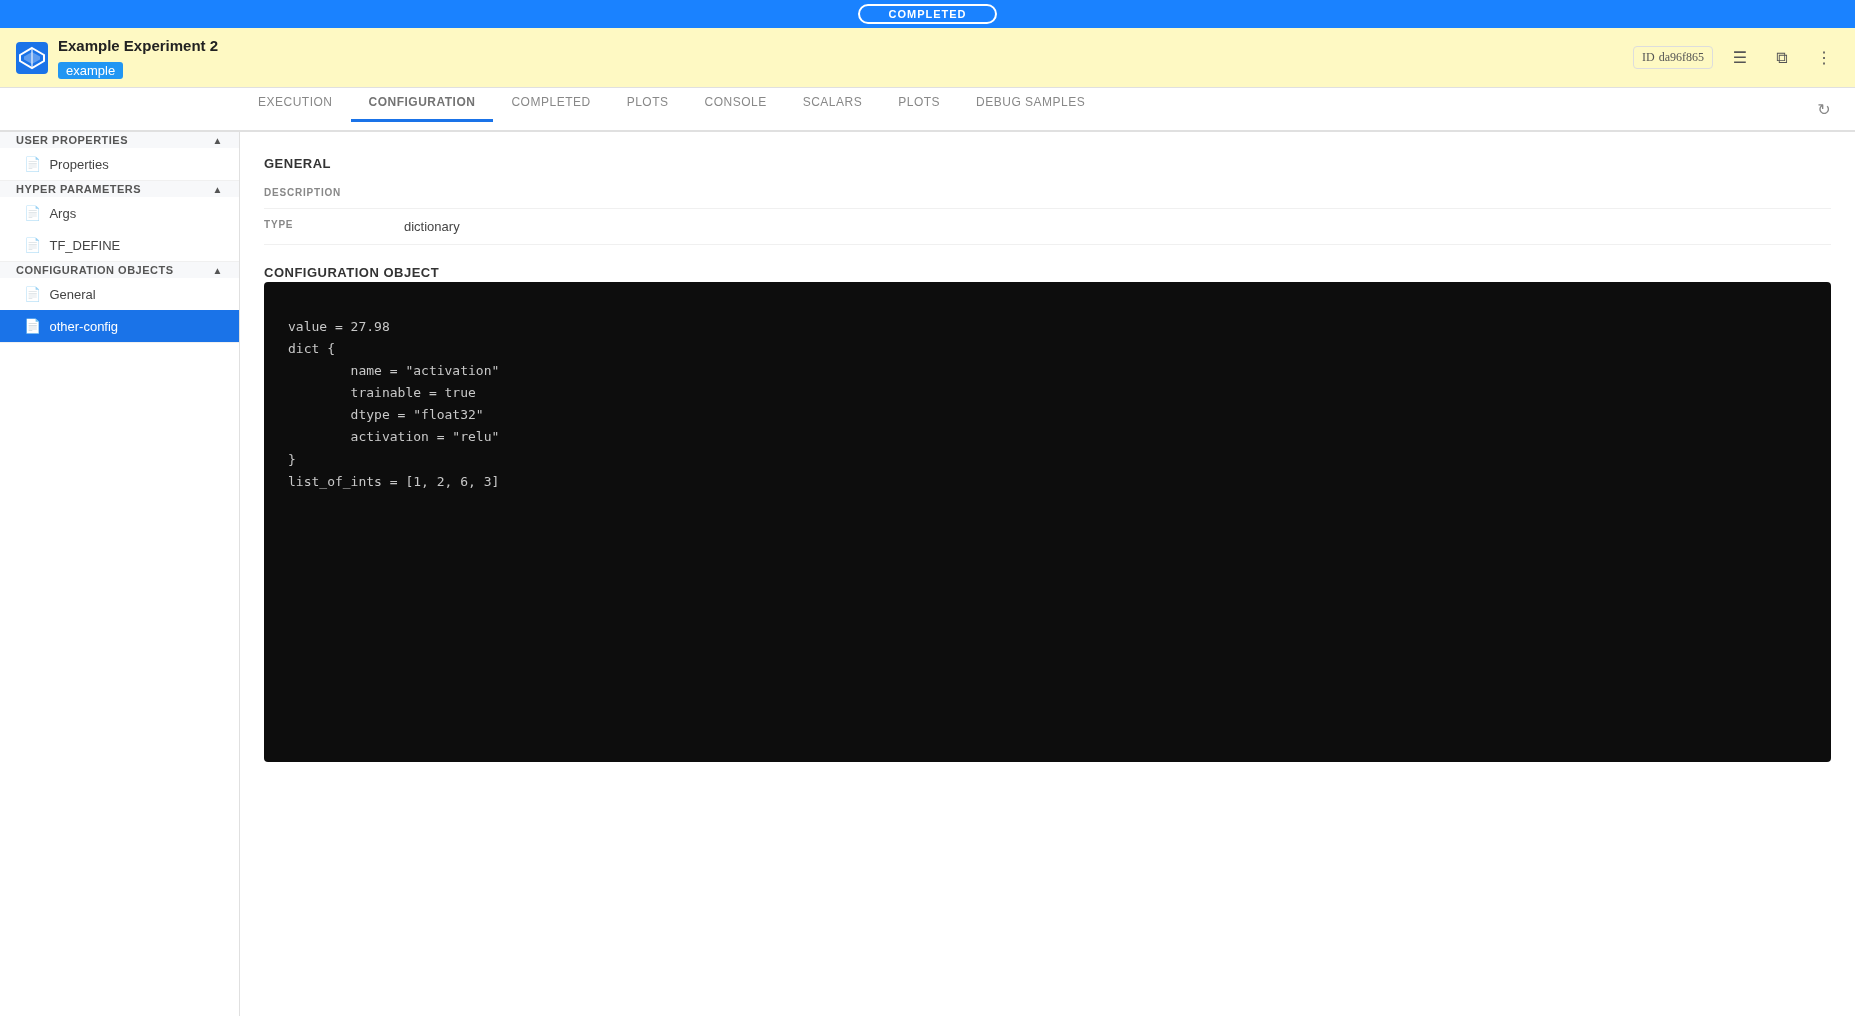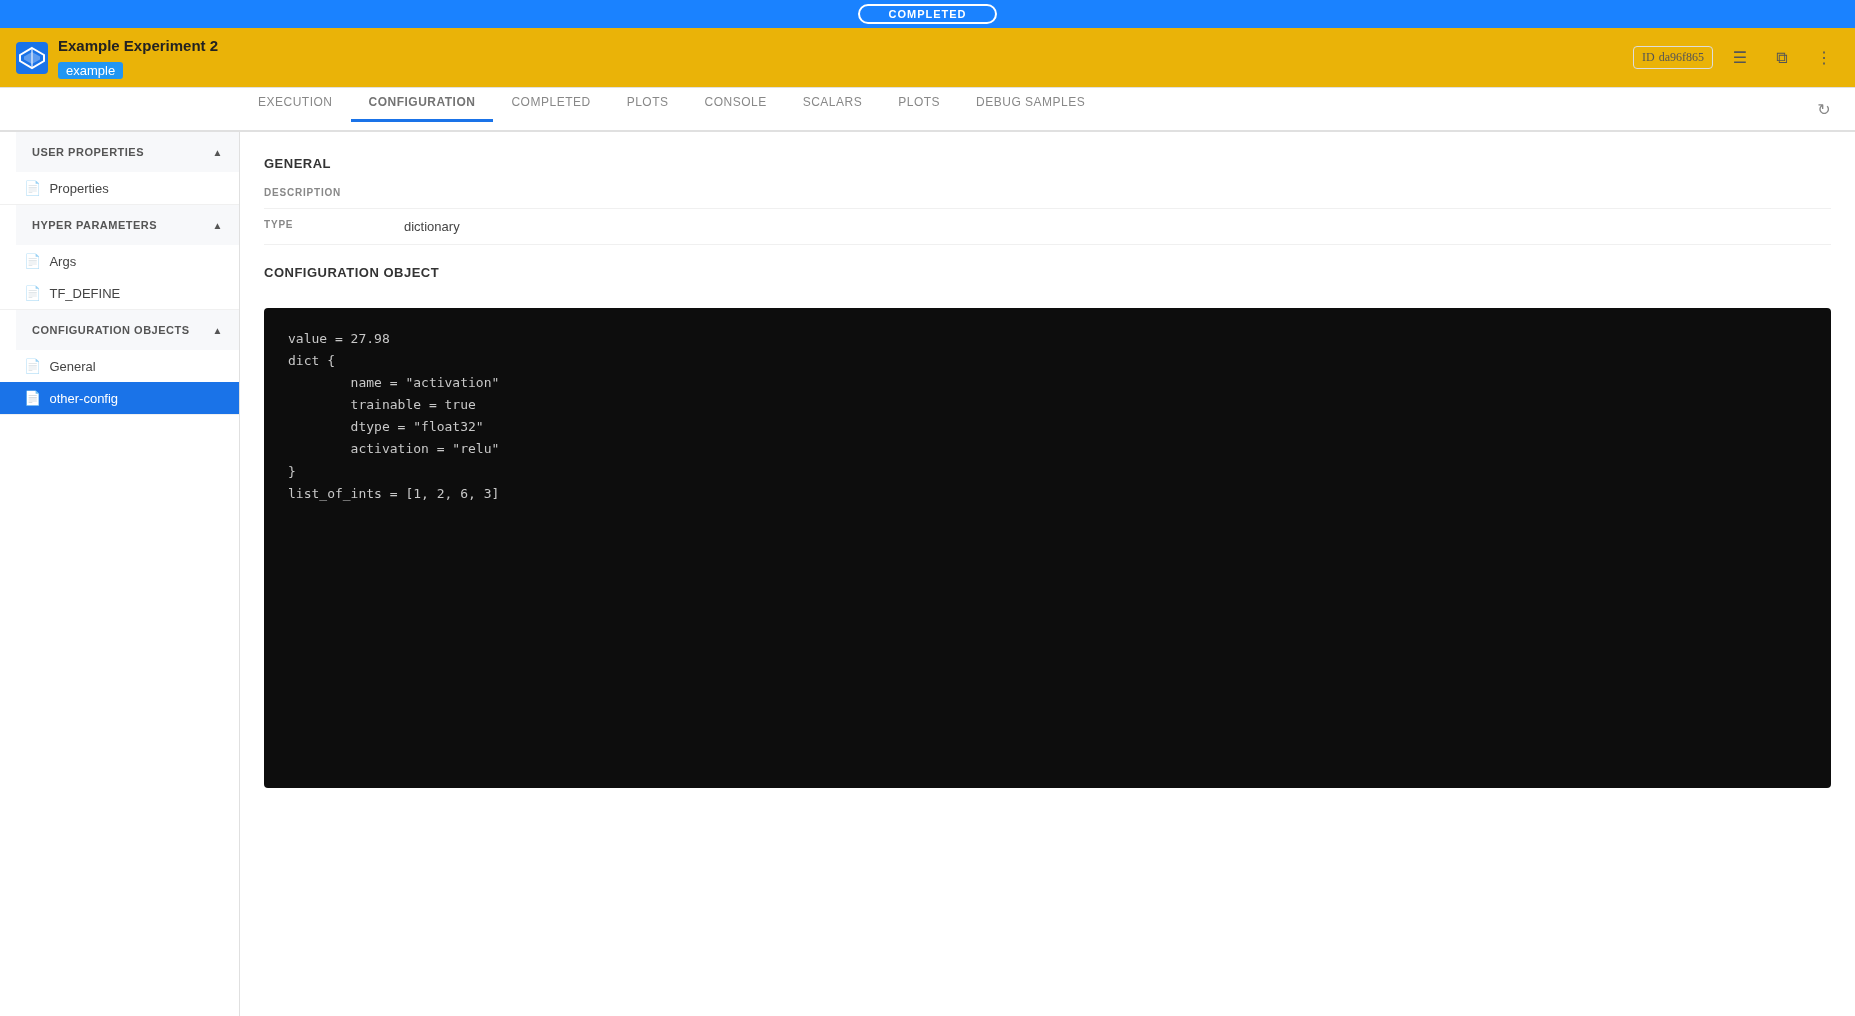--- a/index.html
+++ b/index.html
@@ -29,21 +29,21 @@
       border-radius: 12px;
     }
 
     
     .header {
       position: fixed;
       top: 28px;
       left: 0;
       right: 0;
       height: 60px;
-      background: #eab308;
+      background: #fef9c3;
       display: flex;
       align-items: center;
       padding: 0 16px;
       border-bottom: 1px solid #e0e0e0;
       z-index: 99;
     }
     .logo-icon {
       width: 32px;
       height: 32px;
       margin-right: 10px;
@@ -151,28 +151,27 @@
       overflow-y: auto;
       flex-shrink: 0;
     }
     .sidebar-section {
       border-bottom: 1px solid #f0f0f0;
     }
     .sidebar-section-header {
       display: flex;
       align-items: center;
       justify-content: space-between;
-      padding: 14px 16px;
+      padding: 2px 16px;
       font-size: 11px;
       font-weight: 700;
       color: #555;
       letter-spacing: 0.5px;
       background: #f7f8fa;
       cursor: pointer;
-      margin-left: 16px;
     }
     .sidebar-item {
       display: flex;
       align-items: center;
       gap: 8px;
       padding: 8px 16px 8px 24px;
       font-size: 13px;
       color: #444;
       cursor: pointer;
     }
@@ -216,26 +215,26 @@
     }
     .info-value {
       font-size: 13px;
       color: #444;
     }
     .config-object-title {
       font-size: 13px;
       font-weight: 700;
       color: #333;
       letter-spacing: 0.5px;
-      margin: 20px 0 28px 0;
+      margin: 20px 0 2px 0;
     }
     .code-block {
       background: #0d0d0d;
       border-radius: 4px;
-      padding: 20px 24px;
+      padding: 34px 24px;
       font-family: 'Courier New', Courier, monospace;
       font-size: 13px;
       color: #d0d0d0;
       line-height: 1.7;
       min-height: 480px;
     }
     .code-block pre {
       white-space: pre;
       color: #c8c8c8;
     }

